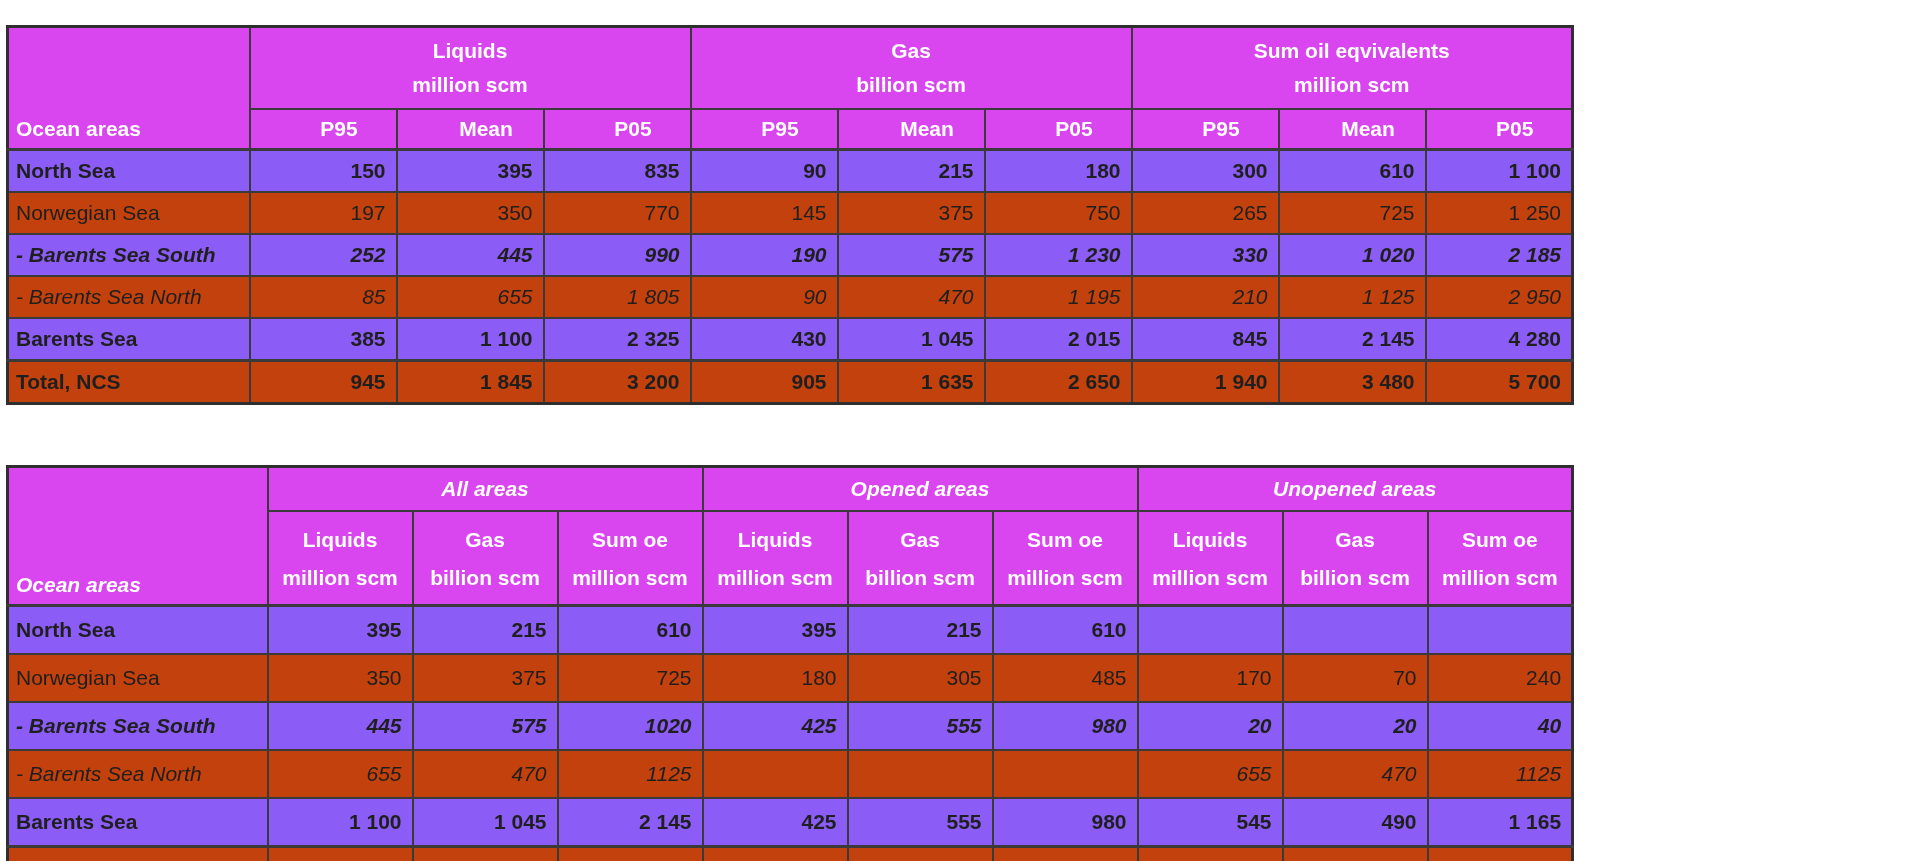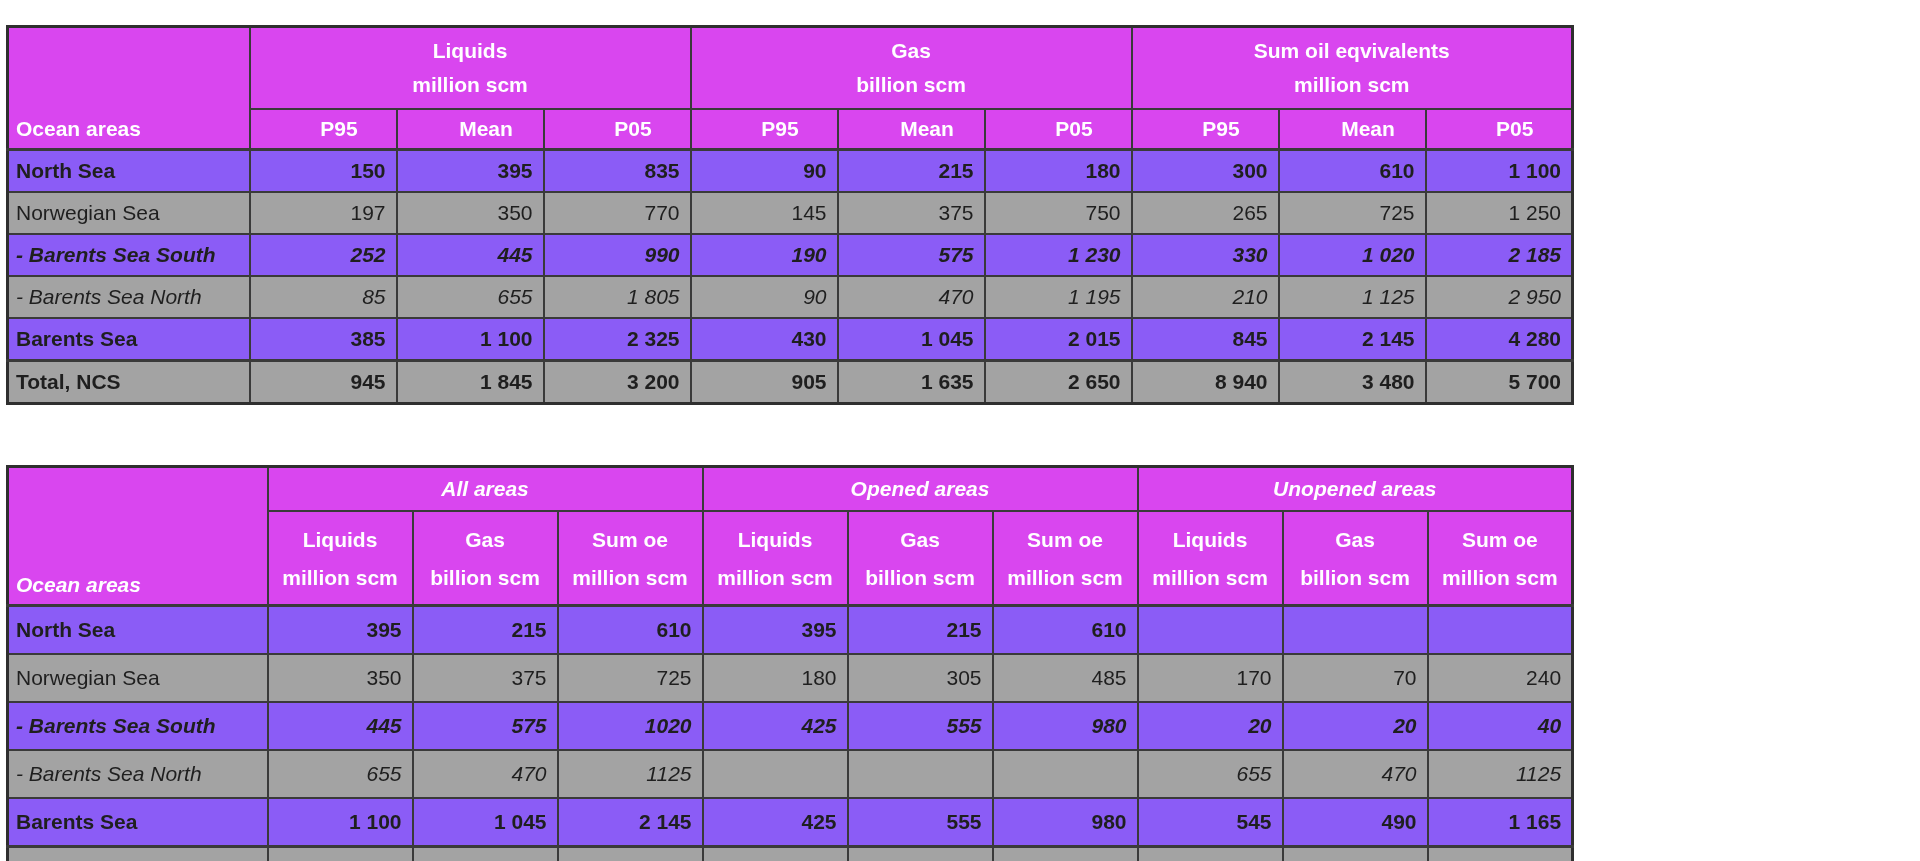--- a/index.html
+++ b/index.html
@@ -35,21 +35,21 @@
   .t2 .subrow th{height:90px;}
   .t2 .subcell{vertical-align:middle;}
   .t2 .subcell .l1{line-height:40px;}
   .t2 .subcell .l2{line-height:36px;}
   
   .t1 tbody td{height:38px;font-size:21px;}
   .t2 tbody td{height:44px;font-size:21px;}
   td.lbl{padding-left:7px;text-align:left;}
   td.num{padding-right:10px;text-align:right;}
   tr.shade td{background:#8b5cf6;font-weight:bold;}
-  tr.plain td{background:#a3a3a3;}
+  tr.plain td{background:#c2410c;}
   tr.italic td{font-style:italic;}
   tr.bold td{font-weight:bold;}
   tbody tr:first-child td{border-top-width:3px;}
   tr.bold td{border-top-width:3px;}
   .gap{height:60px;}
 </style>
 </head>
 <body>
 
 <div class="page">
@@ -156,21 +156,21 @@
           <td class="num">4 280</td>
         </tr>
         <tr class="plain bold">
           <td class="lbl">Total, NCS</td>
           <td class="num">945</td>
           <td class="num">1 845</td>
           <td class="num">3 200</td>
           <td class="num">905</td>
           <td class="num">1 635</td>
           <td class="num">2 650</td>
-          <td class="num">8 940</td>
+          <td class="num">1 940</td>
           <td class="num">3 480</td>
           <td class="num">5 700</td>
         </tr>
       </tbody>
     </table>
   <div class="gap"></div>
   <table class="tbl t2" id="table2">
       <colgroup>
         <col style="width:260px">
         <col style="width:145px">

